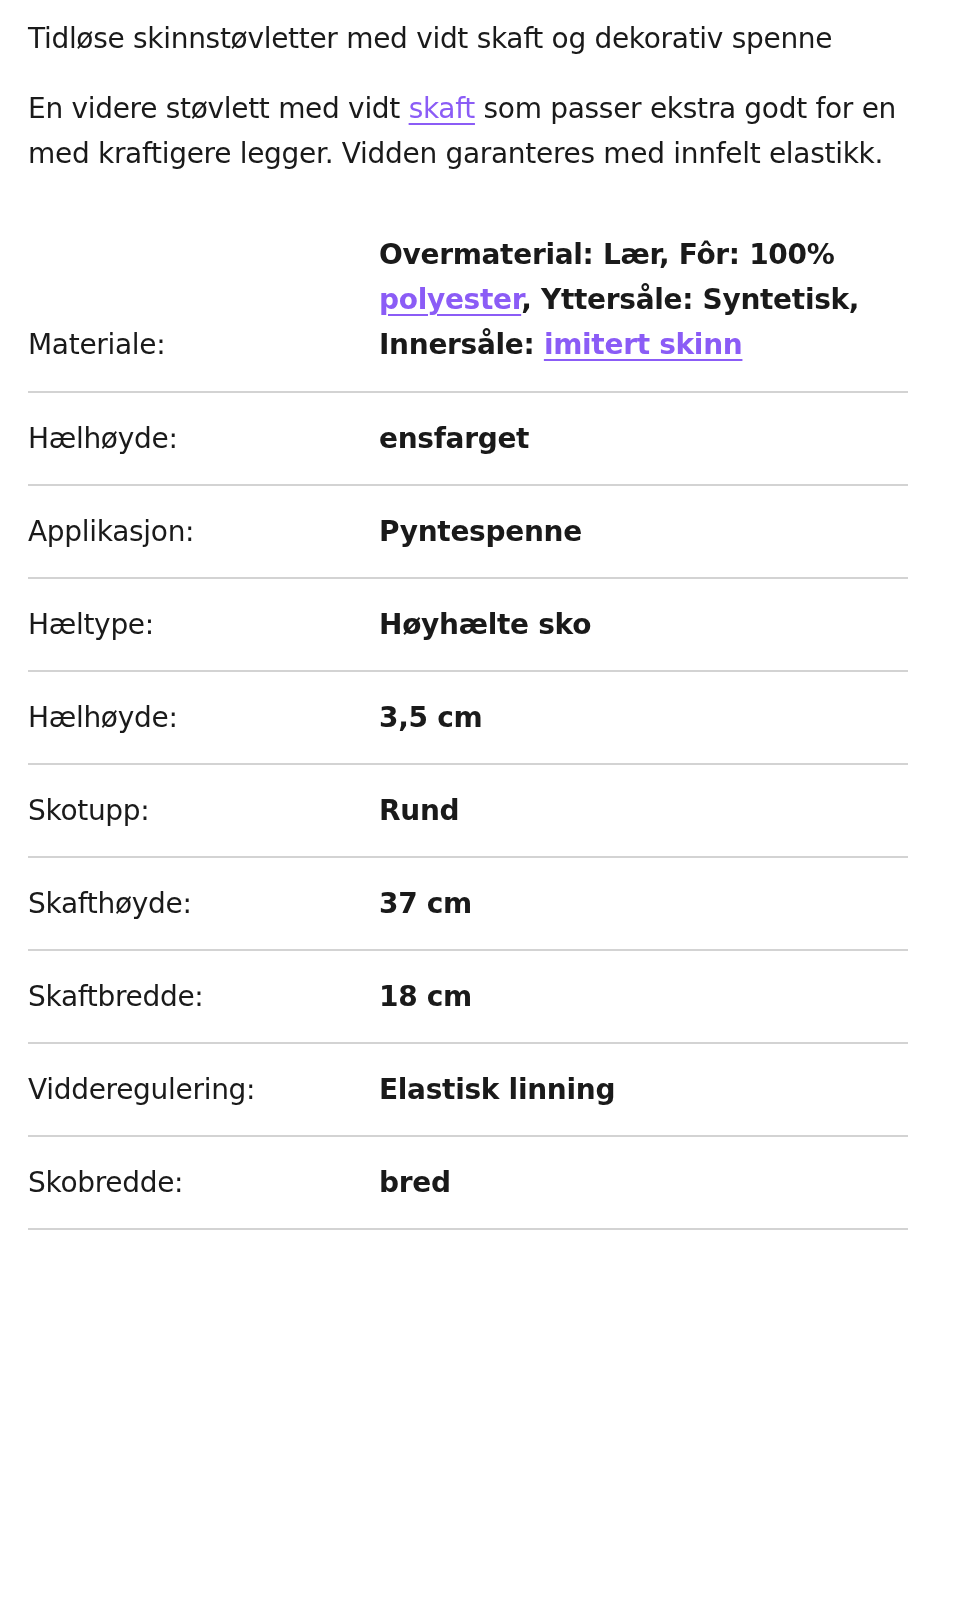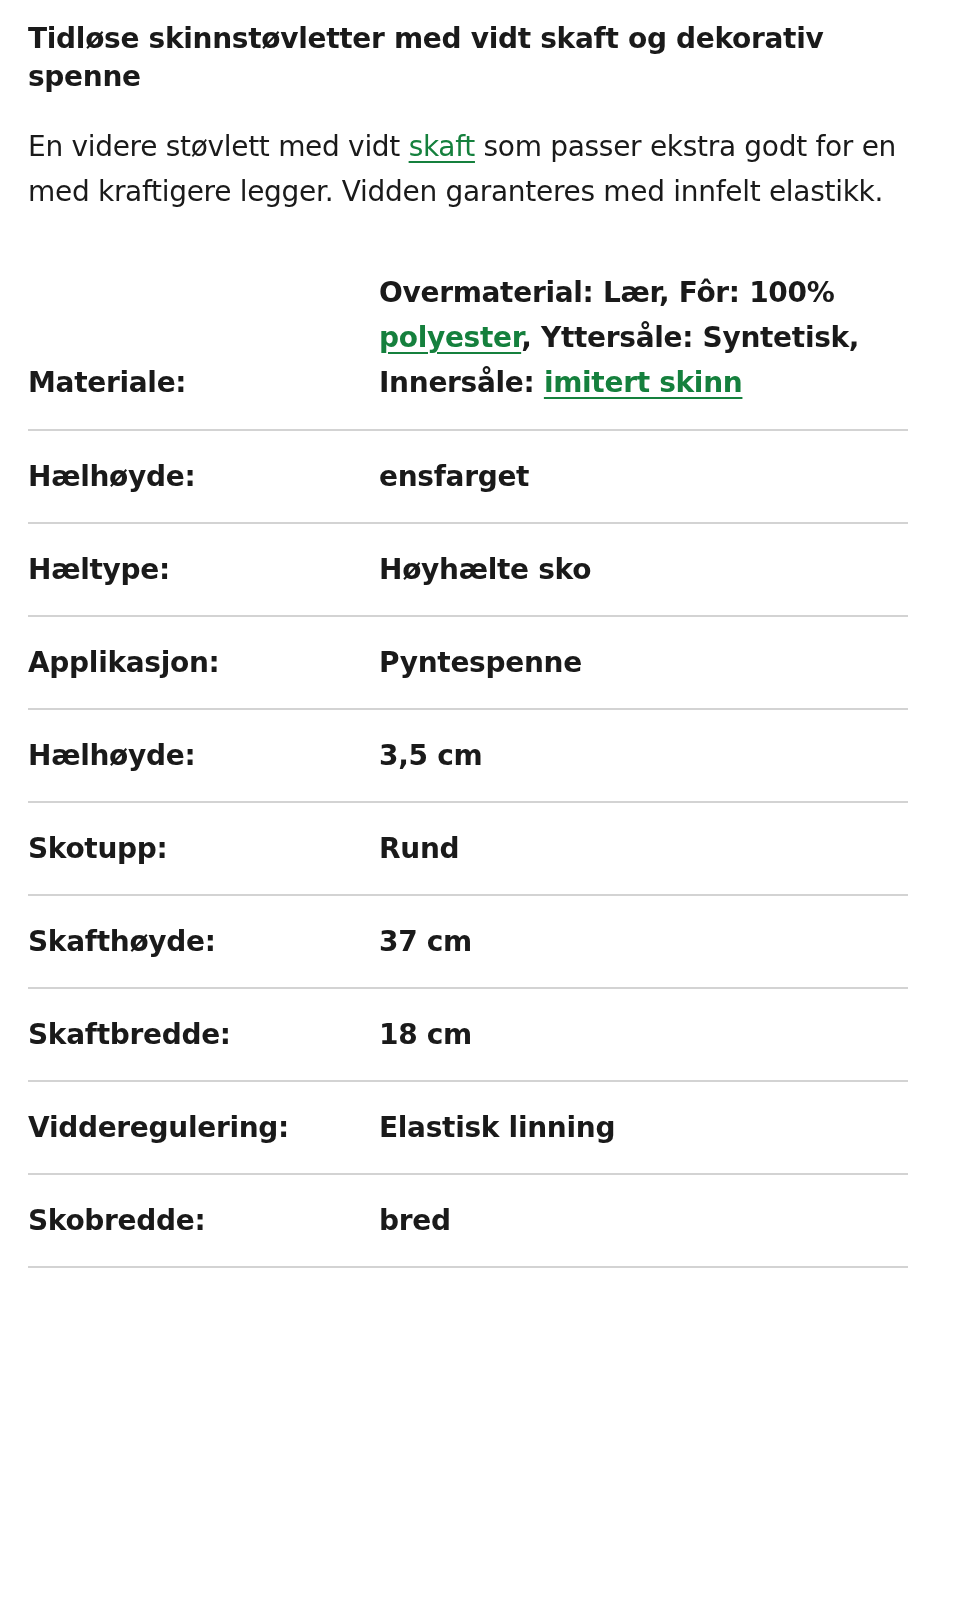--- a/index.html
+++ b/index.html
@@ -4,67 +4,67 @@
 <style>
   html, body { margin: 0; padding: 0; background: #ffffff; }
   body {
     width: 960px; height: 1614px; overflow: hidden;
     font-family: "DejaVu Sans", sans-serif;
     color: #1a1a1a;
   }
   .page { position: relative; padding: 0 53px 0 28px; }
   .title {
     margin: 0; padding-top: 20px;
-    font-size: 28px; line-height: 38px; font-weight: bold;
+    font-size: 28px; line-height: 38px; font-weight: normal;
     letter-spacing: -0.3px;
   }
   .desc {
     margin: 28px 0 0 0;
     font-size: 28px; line-height: 45px;
     letter-spacing: -0.3px;
   }
-  .u { text-decoration: underline; text-underline-offset: 5px; text-decoration-thickness: 2px; color: #15803d; text-align: center; }
+  .u { text-decoration: underline; text-underline-offset: 5px; text-decoration-thickness: 2px; color: #8b5cf6; text-align: center; }
   table.specs {
     margin-top: 56px;
     width: 880px; border-collapse: collapse;
   }
   table.specs tr { border-bottom: 2px solid #d3d3d3; }
   table.specs td {
     font-size: 28px; line-height: 45px;
     padding: 23px 0 23px 0; vertical-align: bottom;
     letter-spacing: -0.3px;
   }
   table.specs tr.first td { padding-top: 0; padding-bottom: 24px; }
-  td.label { width: 351px; font-weight: bold; }
+  td.label { width: 351px; font-weight: normal; }
   td.value { font-weight: bold; }
 </style>
 </head>
 <body>
 
 <div class="page">
   <h1 class="title">Tidløse skinnstøvletter med vidt skaft og dekorativ spenne</h1>
   <p class="desc"><span>En videre støvlett med vidt </span><a class="u">skaft</a><span> som passer ekstra godt for en med kraftigere legger. Vidden garanteres med innfelt elastikk.</span></p>
 
   <table class="specs">
     <tbody>
         <tr class="first">
       <td class="label">Materiale:</td>
       <td class="value"><span>Overmaterial: Lær, Fôr: 100% </span><a class="u">polyester</a><span>, Yttersåle: Syntetisk, Innersåle: </span><a class="u">imitert skinn</a></td>
     </tr>
     <tr>
           <td class="label">Hælhøyde:</td>
           <td class="value">ensfarget</td>
         </tr>
     <tr>
+          <td class="label">Applikasjon:</td>
+          <td class="value">Pyntespenne</td>
+        </tr>
+    <tr>
           <td class="label">Hæltype:</td>
           <td class="value">Høyhælte sko</td>
-        </tr>
-    <tr>
-          <td class="label">Applikasjon:</td>
-          <td class="value">Pyntespenne</td>
         </tr>
     <tr>
           <td class="label">Hælhøyde:</td>
           <td class="value">3,5 cm</td>
         </tr>
     <tr>
           <td class="label">Skotupp:</td>
           <td class="value">Rund</td>
         </tr>
     <tr>

